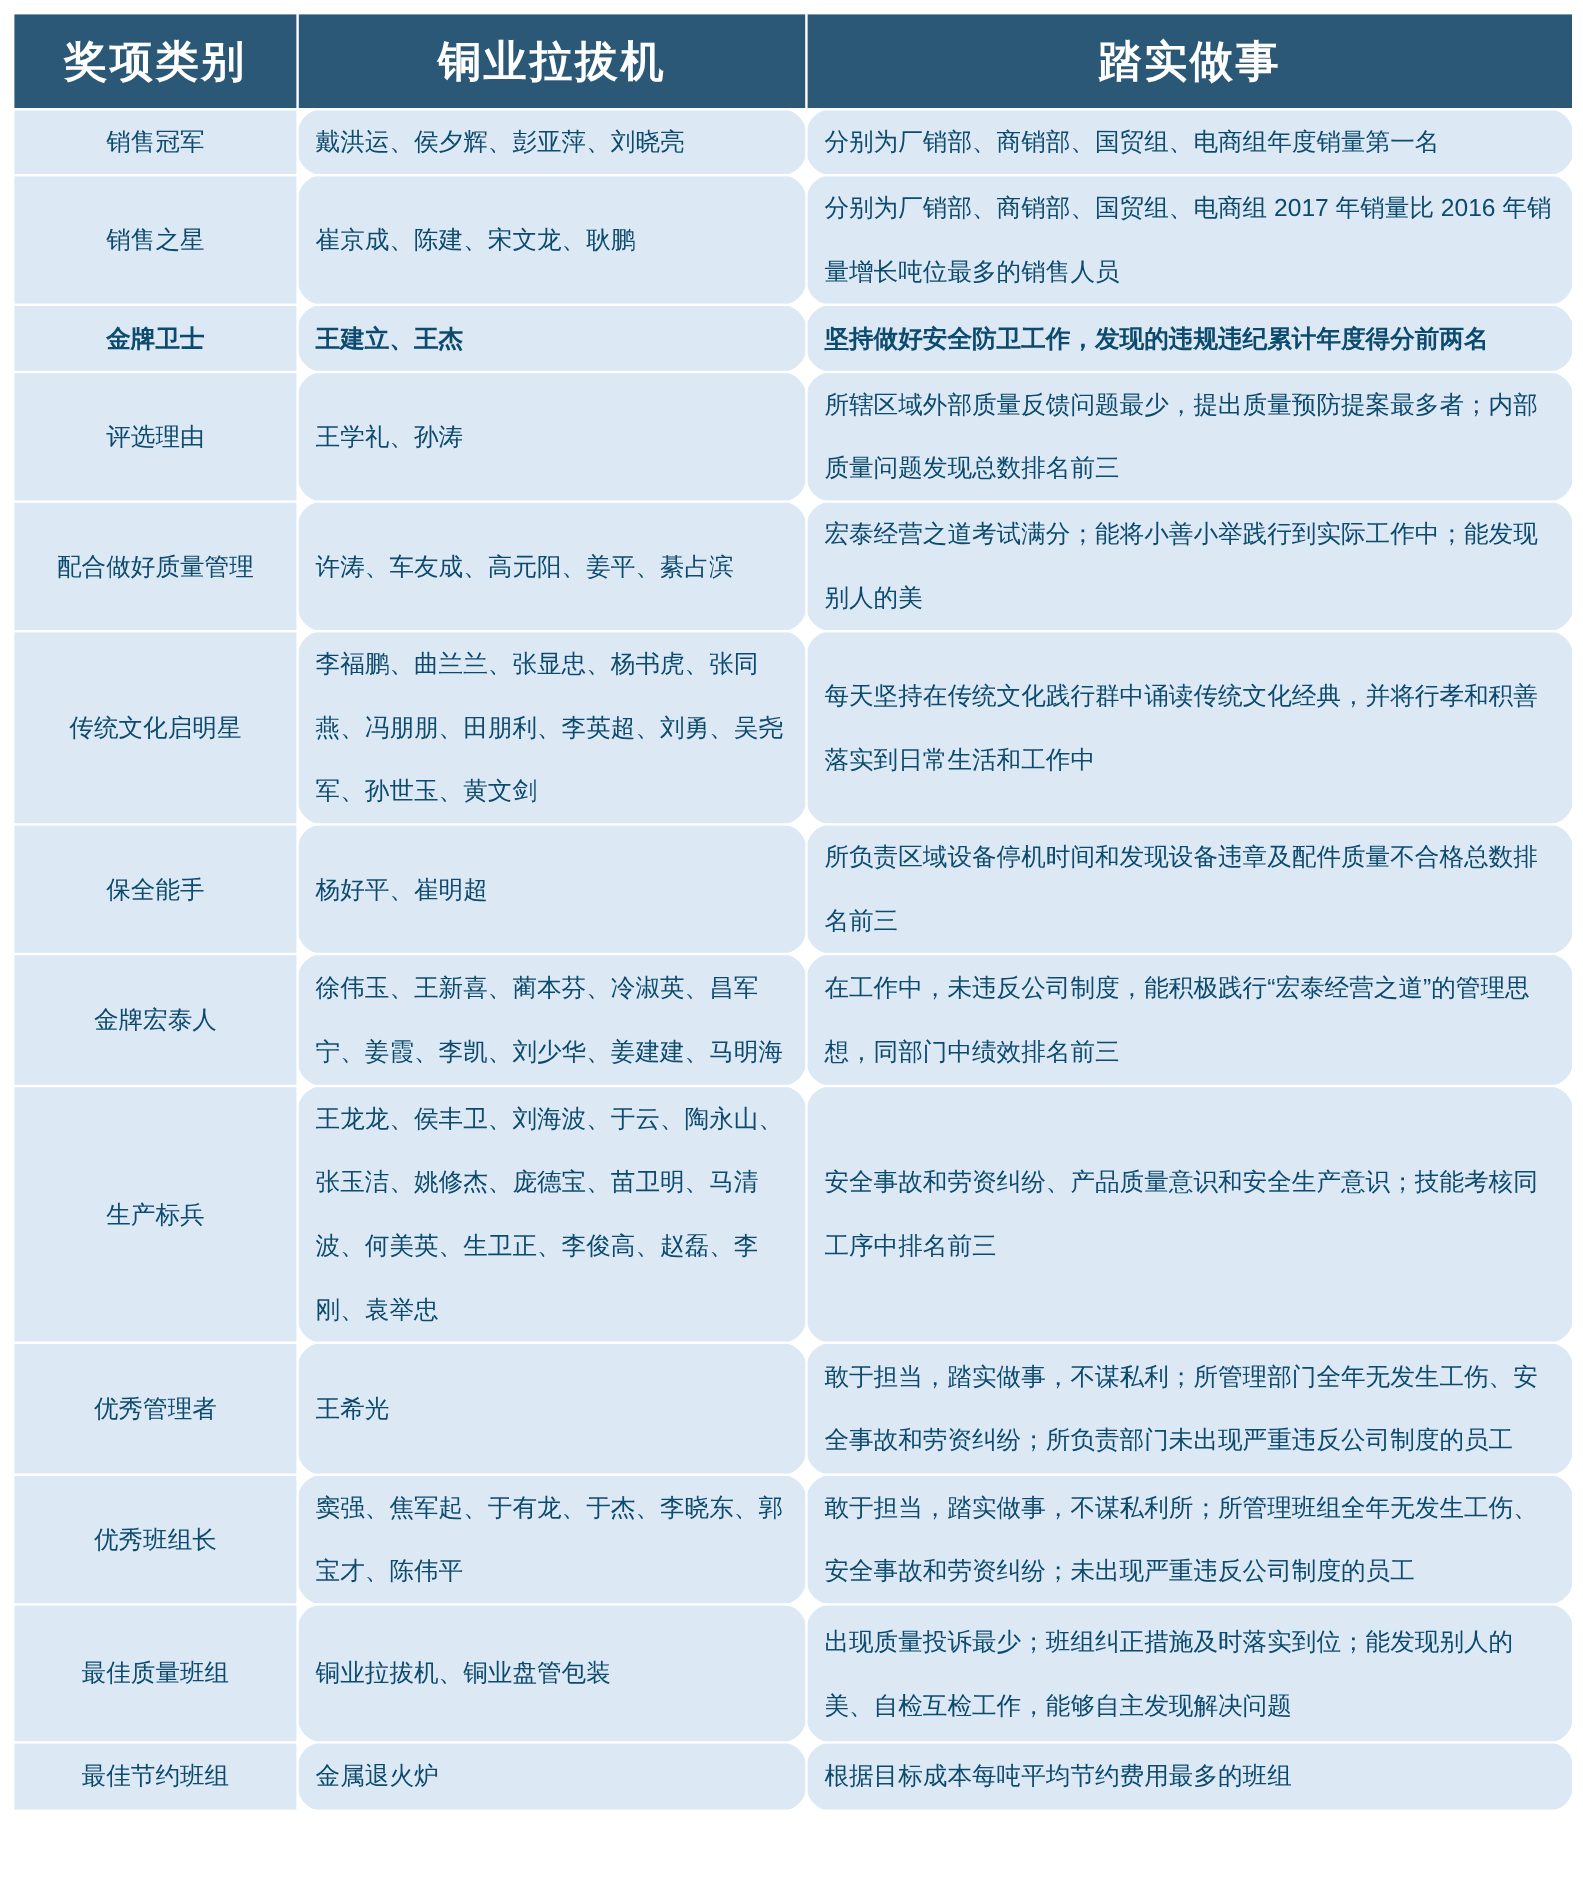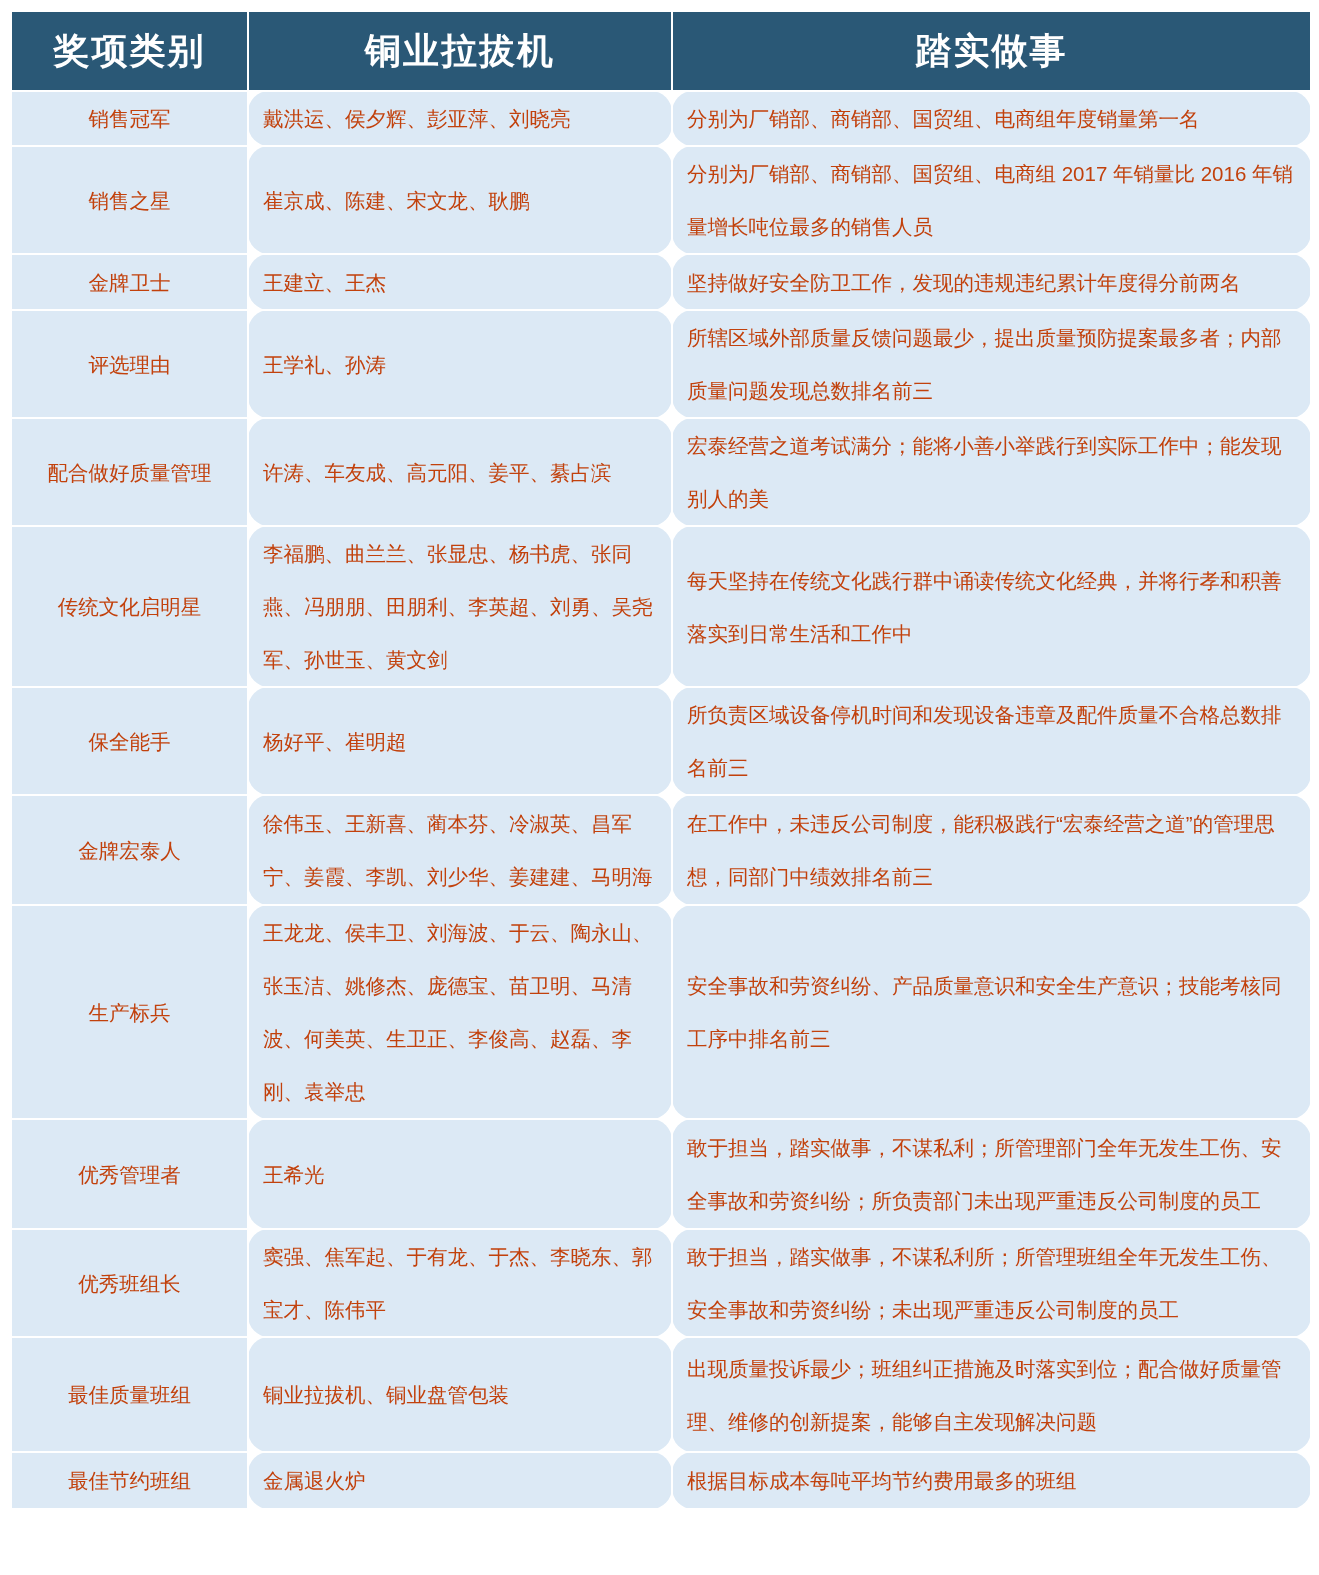--- a/index.html
+++ b/index.html
@@ -32,37 +32,37 @@
     background: #2A5876;
     color: #ffffff;
     font-size: 36px;
     font-weight: bold;
     text-align: center;
     height: 80px;
     letter-spacing: 2px;
   }
   table.awards tbody td {
     background: #DCE9F5;
-    color: #c2410c;
+    color: #0c4a6e;
     font-size: 20.5px;
     line-height: 53px;
     padding: 0 14px;
   }
   table.awards tbody td.cat {
     text-align: center;
     padding: 0 6px;
   }
   table.awards tbody td.win,
   table.awards tbody td.rsn {
     text-align: left;
     border-radius: 21px;
   }
   
   tr.h55  { height: 55px; }
-  tr.h56  { height: 56px; }
+  tr.h56  { height: 56px; font-weight: bold; }
   tr.h57  { height: 57px; }
   tr.h107 { height: 107px; }
   tr.h108 { height: 108px; }
   tr.h110 { height: 110px; }
   tr.h112 { height: 112px; }
   tr.h115 { height: 115px; }
   tr.h155 { height: 155px; }
   tr.h170 { height: 170px; }
 </style>
 </head>
@@ -134,21 +134,21 @@
         <td class="rsn">敢于担当，踏实做事，不谋私利；所管理部门全年无发生工伤、安全事故和劳资纠纷；所负责部门未出现严重违反公司制度的员工</td>
       </tr>
       <tr class="h108">
         <td class="cat">优秀班组长</td>
         <td class="win">窦强、焦军起、于有龙、于杰、李晓东、郭宝才、陈伟平</td>
         <td class="rsn">敢于担当，踏实做事，不谋私利所；所管理班组全年无发生工伤、安全事故和劳资纠纷；未出现严重违反公司制度的员工</td>
       </tr>
       <tr class="h115">
         <td class="cat">最佳质量班组</td>
         <td class="win">铜业拉拔机、铜业盘管包装</td>
-        <td class="rsn">出现质量投诉最少；班组纠正措施及时落实到位；配合做好质量管理、维修的创新提案，能够自主发现解决问题</td>
+        <td class="rsn">出现质量投诉最少；班组纠正措施及时落实到位；能发现别人的美、自检互检工作，能够自主发现解决问题</td>
       </tr>
       <tr class="h57">
         <td class="cat">最佳节约班组</td>
         <td class="win">金属退火炉</td>
         <td class="rsn">根据目标成本每吨平均节约费用最多的班组</td>
       </tr>
     </tbody>
   </table>
 </div>
 

